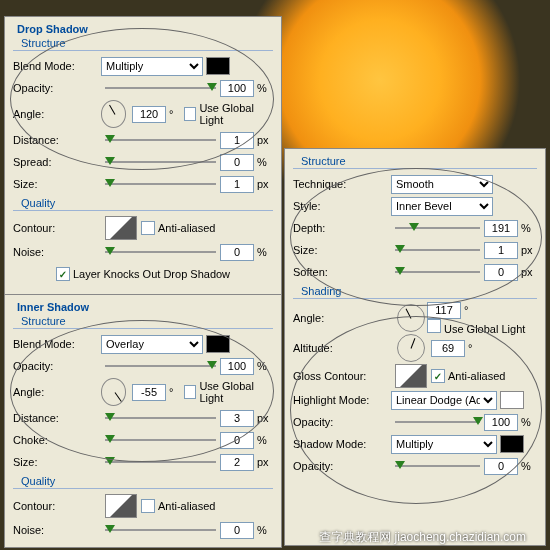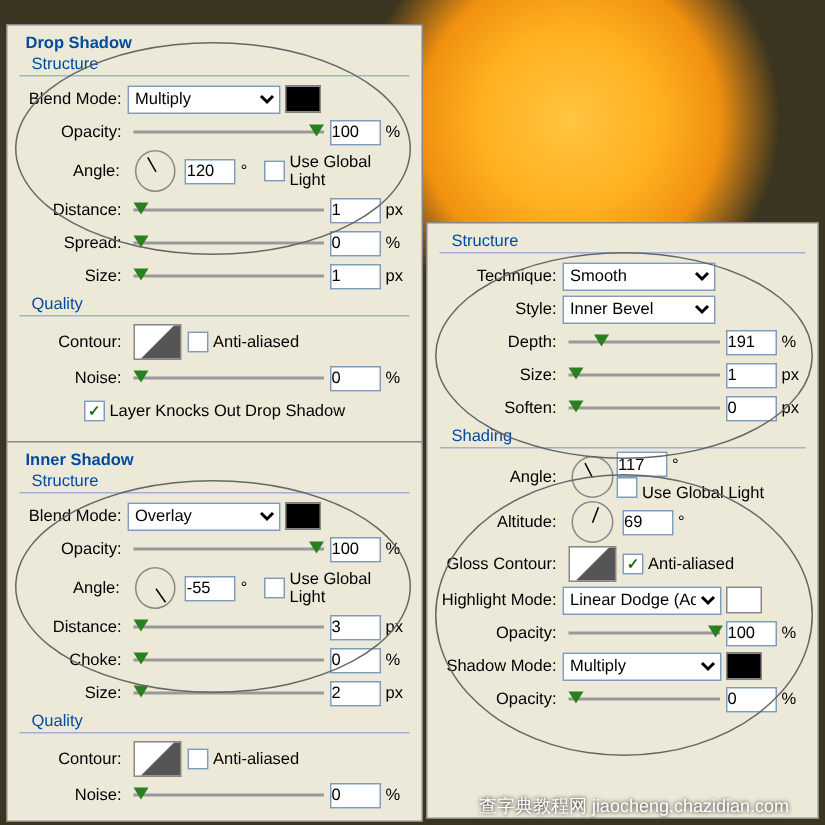--- a/index.html
+++ b/index.html
@@ -4,28 +4,28 @@
 <style>
 body{margin:0;font-family:Tahoma,Arial,sans-serif;font-size:11px;color:#000;background:#433a25;position:relative;width:550px;height:550px;overflow:hidden}
 .bg{position:absolute;inset:0;background:radial-gradient(circle at 380px 80px,#ffc540 0,#ffb020 60px,#f09010 100px,transparent 140px),radial-gradient(circle at 100px 290px,#e88a18 0,#d07010 40px,transparent 70px),#3a3420}
 .panel{position:absolute;background:#ece9d8;border:1px solid #888;padding:4px 8px 8px;box-sizing:border-box}
 .p1{left:4px;top:16px;width:278px;height:282px}
 .p2{left:284px;top:148px;width:262px;height:398px}
 .p3{left:4px;top:294px;width:278px;height:254px}
 .title{color:#004b9c;font-weight:bold;padding:2px 0 0 4px}
 .sect{color:#004b9c;border-bottom:1px solid #9cb3d4;margin:2px 0 4px;padding:0 0 1px 8px}
 .row{display:flex;align-items:center;height:22px;position:relative}
-.lbl{width:68px;text-align:right;padding-right:4px;white-space:nowrap}
+.lbl{width:68px;padding-right:20px;white-space:nowrap}
 .p2 .lbl{width:78px}
 select{font-size:11px;height:19px;width:102px;border:1px solid #7f9db9;background:#fff}
 .sel2{width:106px}
 .slider{flex:1;height:16px;position:relative;margin:0 4px}
 .slider:before{content:'';position:absolute;left:0;right:0;top:7px;height:2px;background:#999}
 .thumb{position:absolute;top:3px;width:0;height:0;border-left:5px solid transparent;border-right:5px solid transparent;border-top:8px solid #2a8020}
-.num{width:32px;height:15px;border:1px solid #7f9db9;background:#fff;text-align:left;font-size:11px;padding:0}
+.num{width:32px;height:15px;border:1px solid #7f9db9;background:#fff;text-align:center;font-size:11px;padding:0}
 .unit{width:16px;padding-left:3px}
 .dial{width:26px;height:26px;border:1px solid #888;border-radius:50%;background:#ece9d8;margin:0 6px;position:relative}
 .dial:after{content:'';position:absolute;width:11px;height:1px;background:#000;top:13px;left:13px;transform-origin:left}
 .d120:after{transform:rotate(-120deg)}
 .dm55:after{transform:rotate(55deg)}
 .d117:after{transform:rotate(-117deg)}
 .d69:after{transform:rotate(-69deg)}
 .cb{width:12px;height:12px;border:1px solid #7f9db9;background:#fff;margin-right:3px;display:inline-flex;align-items:center;justify-content:center;font-size:10px;color:#2a8020;font-weight:bold}
 .radio{width:11px;height:11px;border:1px solid #7f9db9;border-radius:50%;background:#fff;margin:0 3px 0 6px;display:inline-flex;align-items:center;justify-content:center}
 .radio.on:after{content:'';width:5px;height:5px;background:#2a8020;border-radius:50%}

